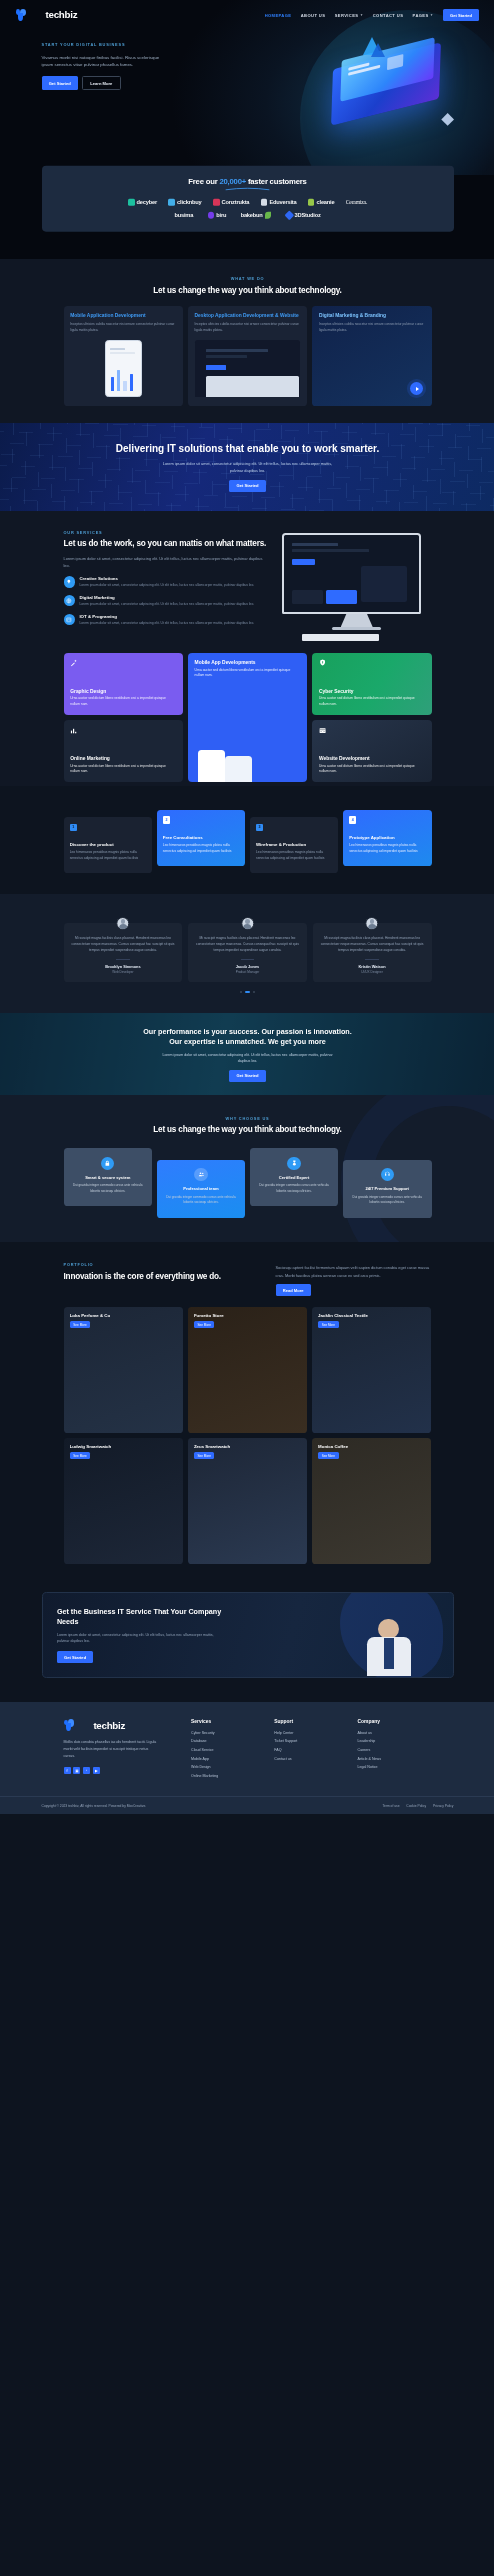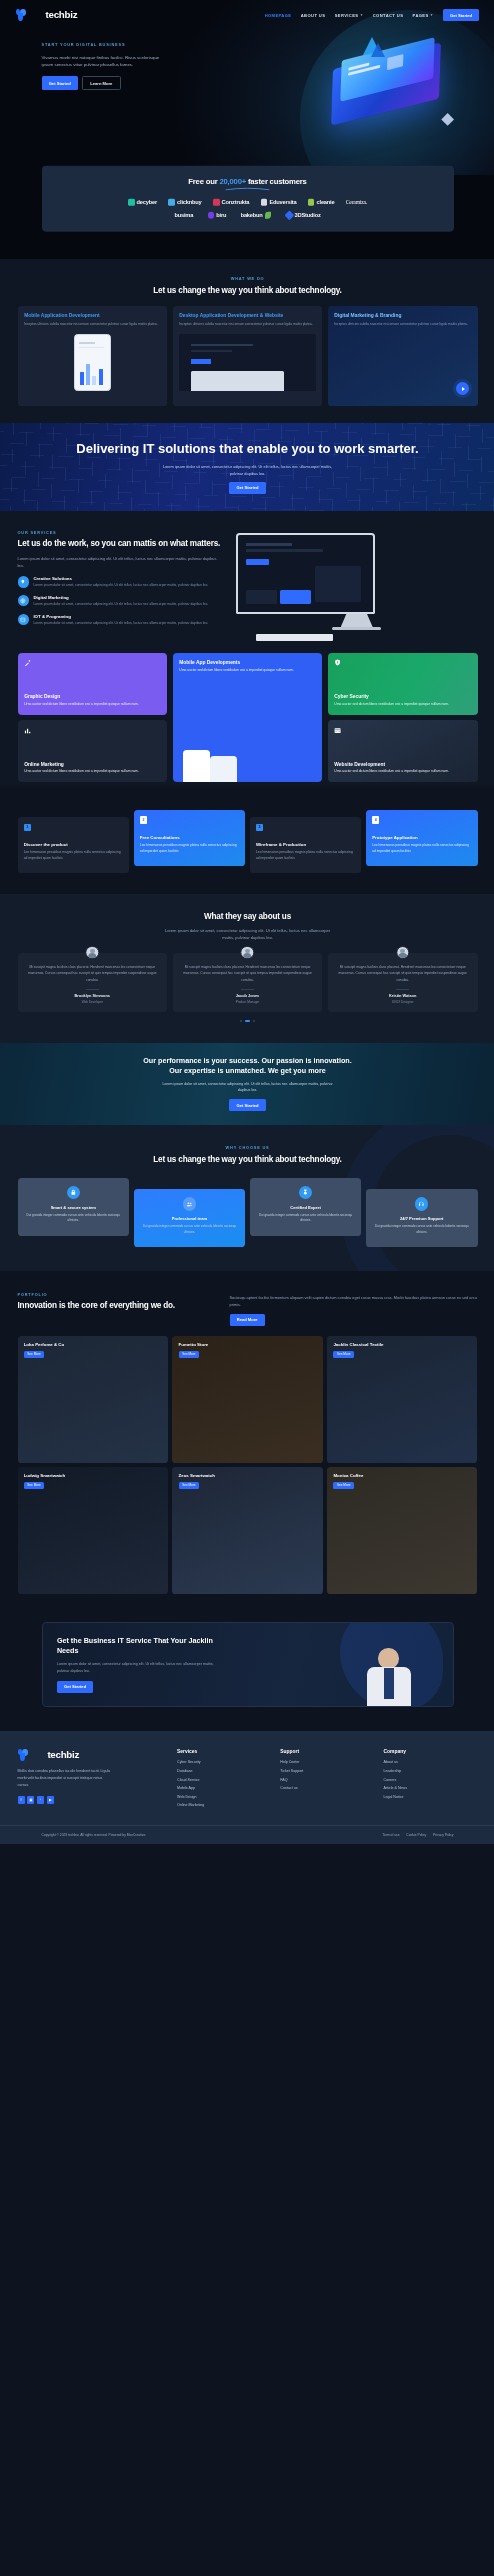--- a/index.html
+++ b/index.html
@@ -1,21 +1,21 @@
 <!DOCTYPE html>
 <html style="font-size:8.2px"><head>
 <meta charset="utf-8">
 <style>
   * { margin:0; padding:0; box-sizing:border-box; }
   body {
     width:495px; background:#0d141f;
     font-family:"Liberation Sans", sans-serif;
     color:#fff; overflow-x:hidden;
   }
-  .wrap { width:460px; margin:0 auto; }
+  .wrap { width:368px; margin:0 auto; }
   a { color:inherit; text-decoration:none; }
 
   
   .hero {
     position:relative; height:175px;
     background:radial-gradient(ellipse 268px 185px at 78% 58%, #123048 0%, #0a1422 45%, #05080f 80%), #04070d;
     overflow:hidden;
   }
   .globe {
     position:absolute; right:-20.6px; top:10.3px; width:216px; height:216px;
@@ -148,21 +148,21 @@
     background:linear-gradient(110deg,#0b1b4a 0%, #15287a 40%, #0d2a62 100%);
     display:flex;align-items:center;justify-content:center;
   }
   .banner-grid {
     position:absolute; inset:0;
     background:
       repeating-linear-gradient(92deg, rgba(120,180,255,.10) 0 0.5px, transparent 0.5px 13.4px),
       repeating-linear-gradient(2deg, rgba(120,180,255,.08) 0 0.5px, transparent 0.5px 11.3px);
   }
   .banner-inner { position:relative; z-index:3; }
-  .banner h2 { font-size:13px; font-weight:700; line-height:1.4; }
+  .banner h2 { font-size:10px; font-weight:700; line-height:1.4; }
   .banner p { font-size:3.9px; color:#bcd0ea; margin:4.1px auto 5.2px; max-width:170px; line-height:1.8; }
 
   
   .svc { background:#101724; padding:18.5px 0 4.1px; }
   .svc-row { display:flex; gap:12.4px; align-items:flex-start; }
   .svc-left { width:206px; }
   .svc-h2 { font-size:8.2px; font-weight:700; line-height:1.32; letter-spacing:-0.2px; }
   .svc-sub { font-size:3.9px; color:#8fa0b6; line-height:1.85; margin:4.6px 0 7.2px; }
   .svc-item { display:flex; gap:4.6px; margin-bottom:6.7px; }
   .svc-ico {
@@ -597,24 +597,20 @@
         <div class="step-num">4</div>
         <h4>Prototype Application</h4>
         <p>Leo himenaeos penatibus magnis platea nulla senectus adipiscing ad imperdiet quam facilisis</p>
       </div>
     </div>
   </div>
 </section>
 
 <section class="testi">
   <div class="wrap">
-    <div class="sec-head">
-      <h2 class="sec-h2">What they say about us</h2>
-      <p class="sec-p">Lorem ipsum dolor sit amet, consectetur adipiscing elit. Ut elit tellus, luctus nec ullamcorper mattis, pulvinar dapibus leo.</p>
-    </div>
     <div class="testi-grid">
       <div class="tcard">
         <span class="avatar"></span>
         <p>Mi suscipit magna facilisis class placerat. Hendrerit maecenas leo consectetuer neque maecenas. Cursus consequat hac suscipit sit quis tempus imperdiet suspendisse augue conubia.</p>
         <div class="tdiv"></div>
         <div class="tname">Brooklyn Simmons</div>
         <div class="trole">Web Developer</div>
       </div>
       <div class="tcard">
         <span class="avatar"></span>
@@ -735,21 +731,21 @@
         <div class="ph">Monica Coffee</div>
         <span class="tag">See More</span>
       </div>
     </div>
   </div>
 </section>
 
 <div class="bcta-wrap">
   <div class="bcta">
     <div class="bcta-shape"></div>
-    <h2>Get the Business IT Service That Your Jacklin Needs</h2>
+    <h2>Get the Business IT Service That Your Company Needs</h2>
     <p>Lorem ipsum dolor sit amet, consectetur adipiscing elit. Ut elit tellus, luctus nec ullamcorper mattis, pulvinar dapibus leo.</p>
     <button class="btn">Get Started</button>
     <div class="bcta-person">
       <div style="position:absolute;left:17.5px;top:0;width:20.6px;height:20.6px;border-radius:50%;background:#d8b79a"></div>
       <div style="position:absolute;left:6.2px;top:18.5px;width:44px;height:39px;border-radius:7.2px 7.2px 0 0;background:#e9edf3"></div>
       <div style="position:absolute;left:23px;top:19.6px;width:10.3px;height:31px;background:#1f3b6e"></div>
     </div>
   </div>
 </div>
 

